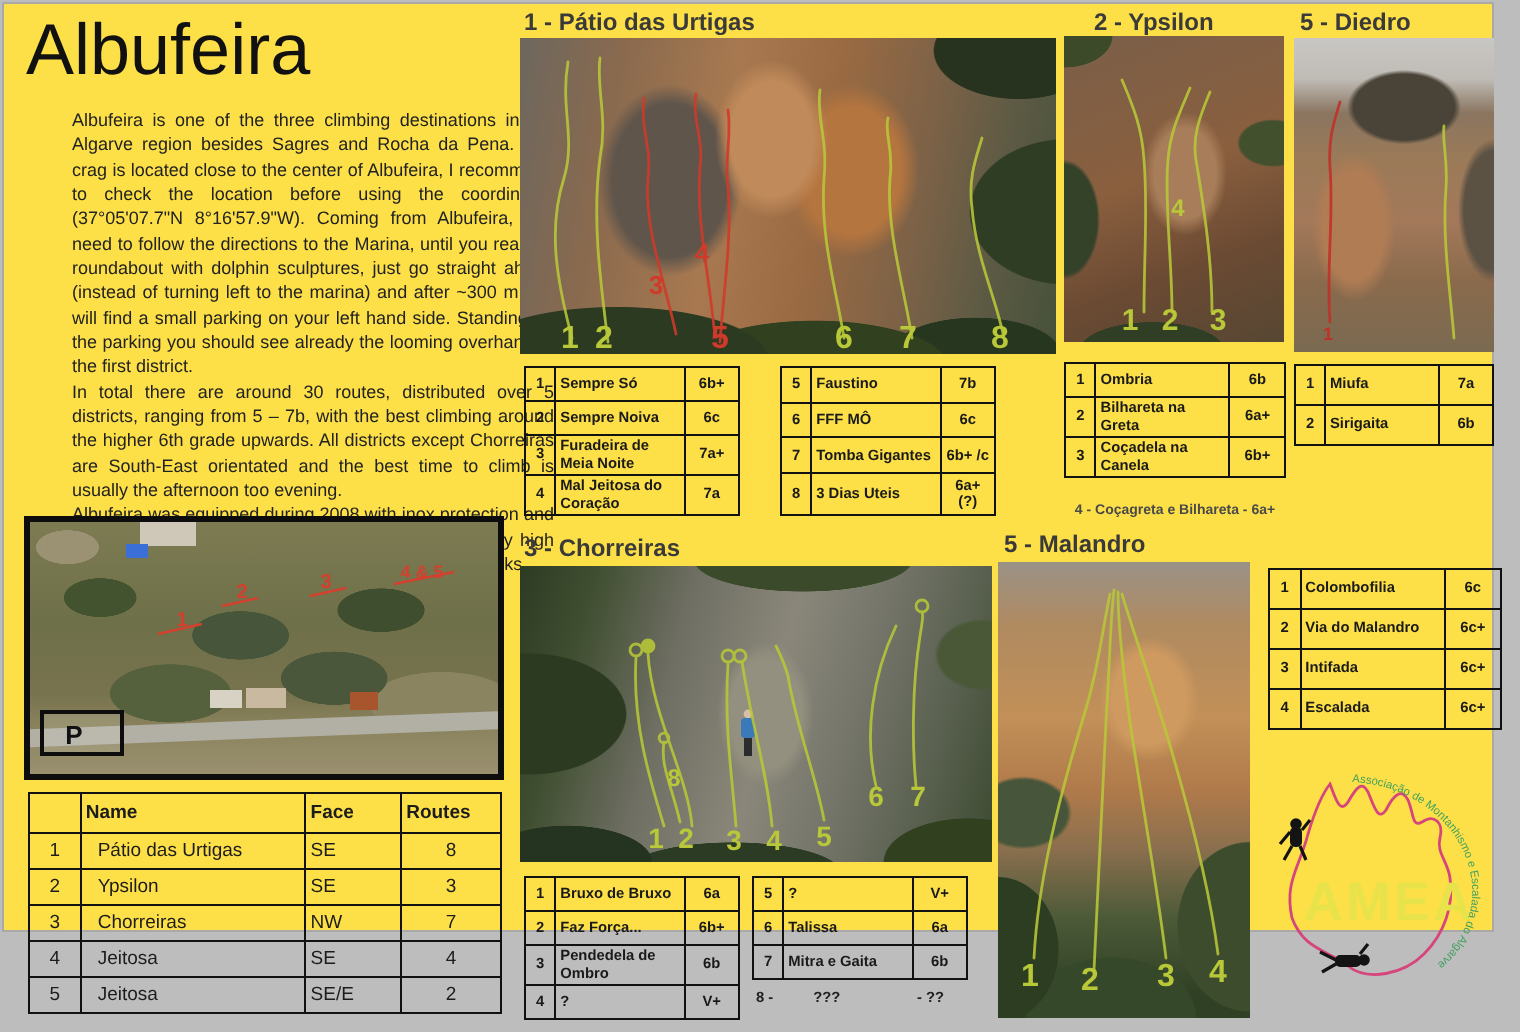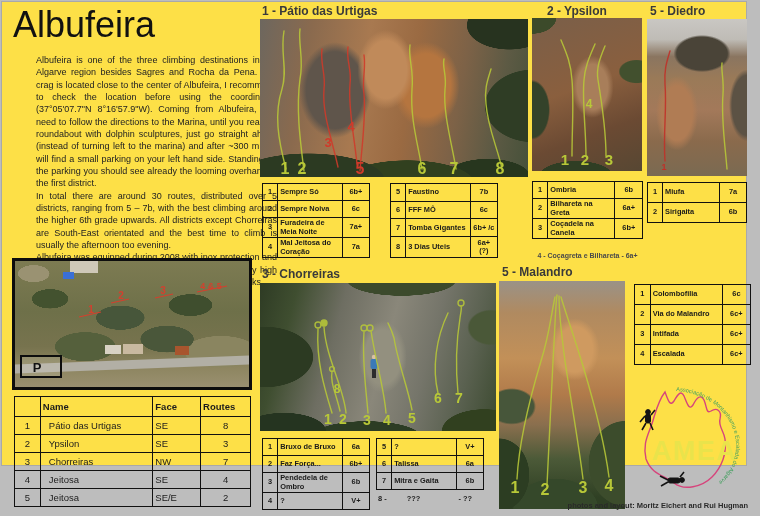--- a/index.html
+++ b/index.html
@@ -485,15 +485,14 @@
         <rect x="38" y="95" width="12" height="5" rx="2"></rect>
         <path d="M38,97 L30,93 M38,99 L31,103 M50,94 L54,89" stroke-width="1.6" fill="none"></path>
       </g>
       <text x="22" y="77" font-size="27" font-weight="bold" letter-spacing="1.5" fill="#e9e34b">AMEA</text>
       <text font-size="5.7" fill="#43a05f">
         <textPath href="#arcp">Associação de Montanhismo e Escalada do Algarve</textPath>
       </text>
     </svg>
   </div>
 
-  <div class="abs credits">photos and layout: Moritz Eichert and Rui Hugman</div>
 
 </div>
 
 </body></html>

